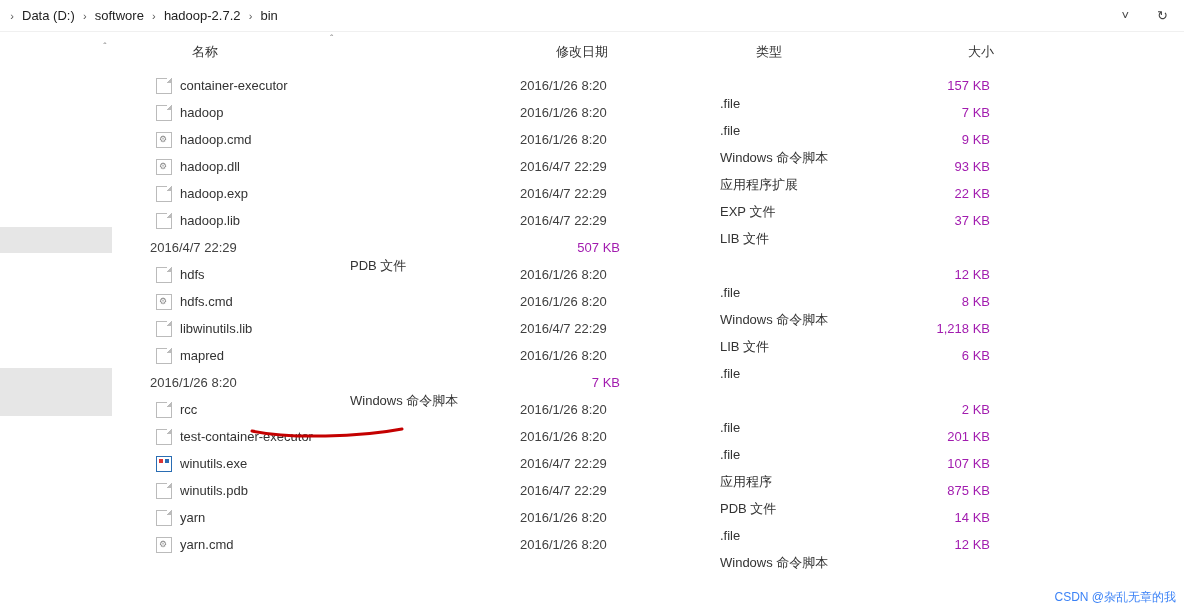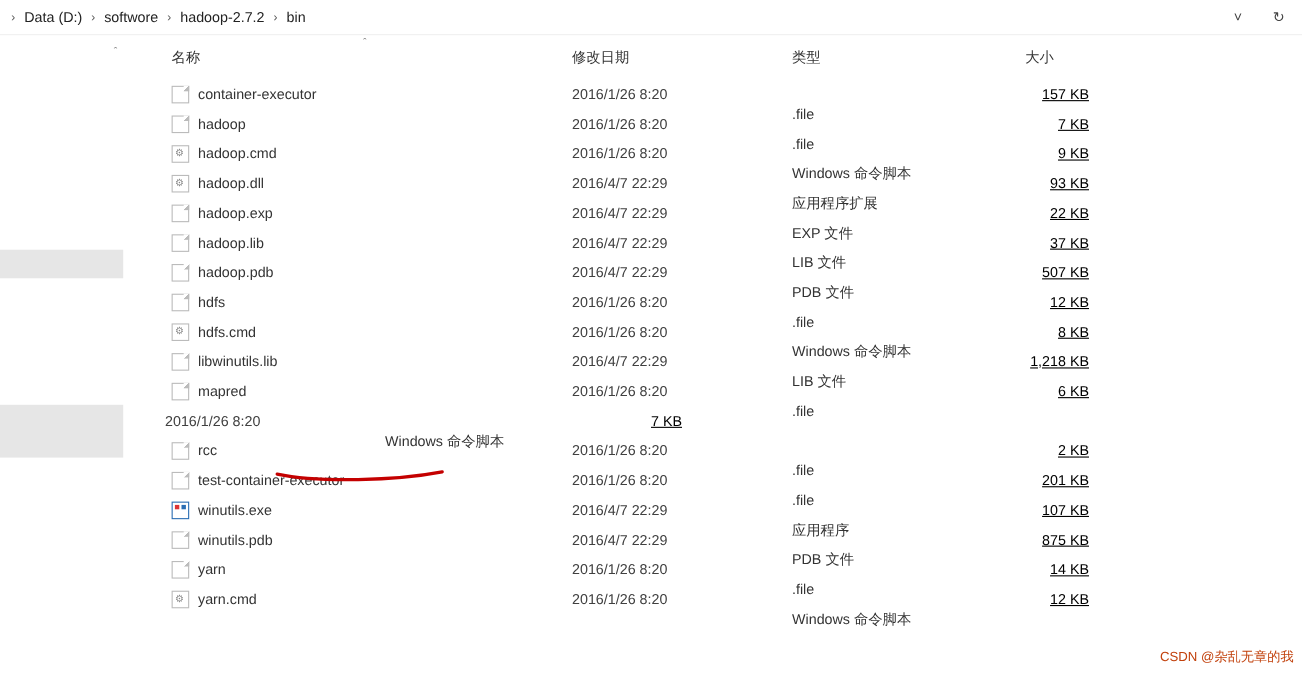--- a/index.html
+++ b/index.html
@@ -80,21 +80,21 @@
     position: relative;
     padding-left: 38px;
   }
   .columns {
     display: flex;
     height: 40px;
     align-items: center;
     color: #333;
     position: relative;
   }
-  .col-name   { width: 370px; padding-left: 6px; }
+  .col-name   { width: 370px; padding-left: 6px; margin-left: 36px; }
   .col-date   { width: 200px; }
   .col-type   { width: 180px; }
   .col-size   { width: 96px; text-align: center; padding-right: 6px; }
   .col-sort {
     position: absolute;
     left: 180px;
     top: 2px;
     color: #888;
     font-size: 10px;
   }
@@ -102,21 +102,21 @@
   .row {
     display: flex;
     align-items: center;
     height: 27px;
     color: #333;
     position: relative;
   }
   .cell-name { width: 370px; display: flex; align-items: center; gap: 8px; padding-left: 6px; }
   .cell-date { width: 200px; color: #404040; }
   .cell-type { width: 180px; color: #333; margin-top: 36px; }
-  .cell-size { width: 96px; text-align: right; color: #000000; padding-right: 6px; text-decoration: underline; }
+  .cell-size { width: 96px; text-align: right; color: #a21caf; padding-right: 6px; }
   .icon {
     width: 16px;
     height: 16px;
     display: inline-flex;
     align-items: center;
     justify-content: center;
     flex-shrink: 0;
   }
   .icon-file {
     border: 1px solid #bbb;
@@ -179,21 +179,21 @@
     top: 393px;
     width: 155px;
     height: 16px;
     pointer-events: none;
   }
   .underline-mark svg { overflow: visible; }
   .watermark {
     position: absolute;
     right: 8px;
     bottom: 6px;
-    color: #c2410c;
+    color: #3b82f6;
     font-size: 12px;
   }
 </style>
 </head>
 <body>
 
 <div class="breadcrumb-bar">
   <span class="chevron">›</span>
   <span class="breadcrumb-item">Data (D:)</span>
   <span class="chevron">›</span>
@@ -276,24 +276,20 @@
         <div class="row">
           <div class="cell-name">
             <span class="icon icon-file"></span>
             <span>hadoop.lib</span>
           </div>
           <div class="cell-date">2016/4/7 22:29</div>
           <div class="cell-type">LIB 文件</div>
           <div class="cell-size">37 KB</div>
         </div>
         <div class="row">
-          <div class="cell-name">
-            <span class="icon icon-file"></span>
-            <span>hadoop.pdb</span>
-          </div>
           <div class="cell-date">2016/4/7 22:29</div>
           <div class="cell-type">PDB 文件</div>
           <div class="cell-size">507 KB</div>
         </div>
         <div class="row">
           <div class="cell-name">
             <span class="icon icon-file"></span>
             <span>hdfs</span>
           </div>
           <div class="cell-date">2016/1/26 8:20</div>

